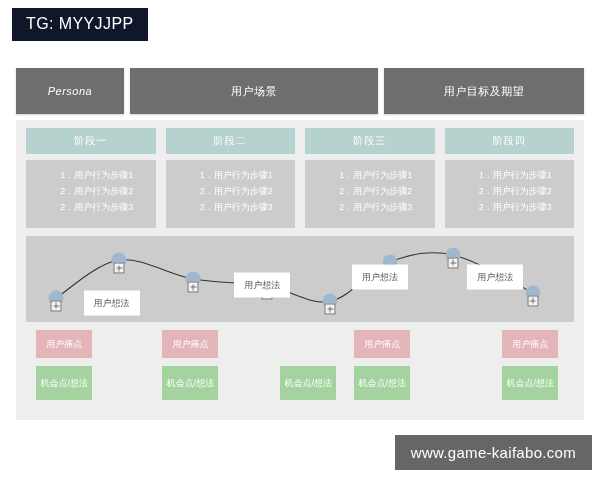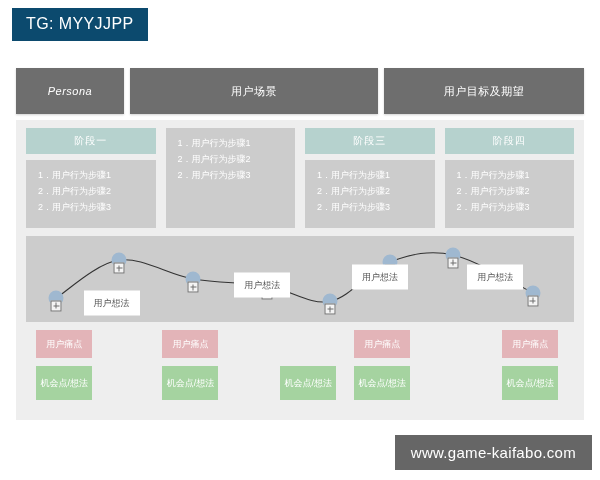--- a/index.html
+++ b/index.html
@@ -13,21 +13,21 @@
     font-family: "Liberation Sans", "DejaVu Sans", sans-serif;
     overflow: hidden;
     position: relative;
   }
 
   
   #title-tag {
     position: absolute;
     left: 12px;
     top: 8px;
-    background: #0c4a6e;
+    background: #0f172a;
     color: #ffffff;
     font-size: 16px;
     padding: 7px 14px 8px 14px;
     letter-spacing: 0.4px;
     white-space: nowrap;
   }
 
   
   #header-row {
     position: absolute;
@@ -87,20 +87,21 @@
     letter-spacing: 1px;
   }
   .stage-steps {
     flex: 1 1 auto;
     background: #cccccc;
     color: #ffffff;
     font-size: 9px;
     line-height: 1.75;
     padding: 8px 0 0 12px;
     box-sizing: border-box;
+    text-align: center;
   }
   .step-line { white-space: nowrap; }
 
   
   #curve-panel {
     position: relative;
     margin-top: 8px;
     height: 86px;
     background: #cccccc;
   }
@@ -221,20 +222,21 @@
   <div id="stage-row">
       <div class="stage-col">
         <div class="stage-header">阶段一</div>
         <div class="stage-steps">
           <div class="step-line">1．用户行为步骤1</div>
           <div class="step-line">2．用户行为步骤2</div>
           <div class="step-line">2．用户行为步骤3</div>
         </div>
       </div>
       <div class="stage-col">
+        <div class="stage-header">阶段二</div>
         <div class="stage-steps">
           <div class="step-line">1．用户行为步骤1</div>
           <div class="step-line">2．用户行为步骤2</div>
           <div class="step-line">2．用户行为步骤3</div>
         </div>
       </div>
       <div class="stage-col">
         <div class="stage-header">阶段三</div>
         <div class="stage-steps">
           <div class="step-line">1．用户行为步骤1</div>

